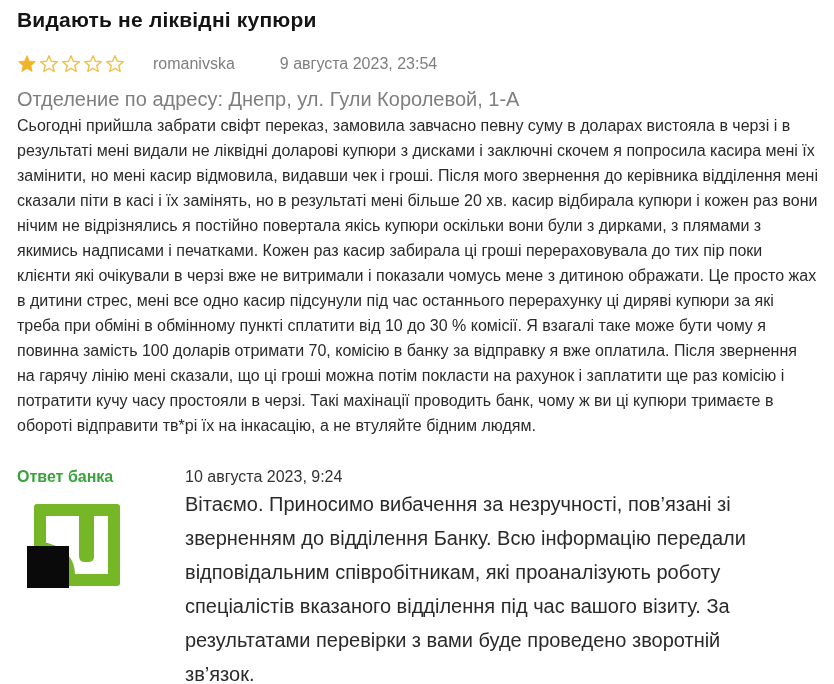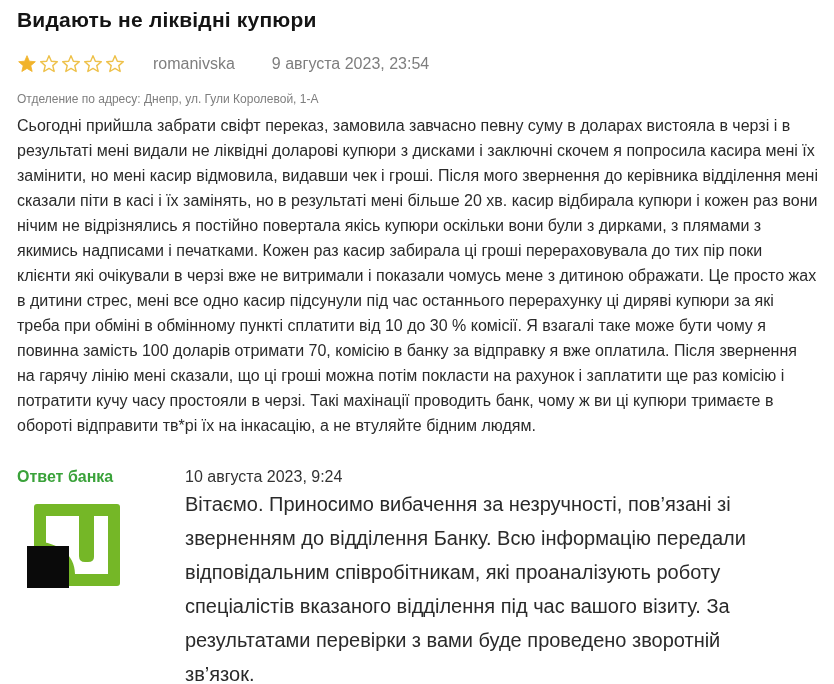--- a/index.html
+++ b/index.html
@@ -25,22 +25,22 @@
     margin:0;font-size:21px;line-height:24px;font-weight:800;
     color:#141414;letter-spacing:.2px;
   }
   .meta-row{display:flex;align-items:center;margin-top:21px;height:22px;gap:13px;}
   .stars{display:flex;gap:2px;align-items:center;}
   .star{width:20px;height:20px;display:block;}
   .star svg{width:20px;height:20px;display:block;}
   .star svg.filled path{fill:var(--star-filled);stroke:var(--star-filled);stroke-width:1;stroke-linejoin:round;}
   .star svg.empty path{fill:#fff;stroke:var(--star-outline);stroke-width:1.7;stroke-linejoin:round;}
   .author{color:var(--meta-gray);font-size:16px;margin-left:15px;}
-  .review-date{color:var(--meta-gray);font-size:16px;margin-left:24px;}
-  .branch-line{color:var(--meta-gray);font-size:12px;line-height:19px;margin-top:15px;}
+  .review-date{color:var(--meta-gray);font-size:16px;margin-left:32px;}
+  .branch-line{color:var(--meta-gray);font-size:20px;line-height:19px;margin-top:15px;}
   .review-body{
     font-size:16px;line-height:25px;margin-top:4px;
     width:802px;color:var(--text-dark);
   }
   .answer{margin-top:30px;}
   .answer-header{display:flex;align-items:flex-end;}
   .answer-label{color:var(--label-green);font-weight:700;font-size:16px;width:168px;flex:0 0 168px;}
   .answer-date{color:#333;font-size:16px;}
   .answer-row{display:flex;margin-top:4px;}
   .logo-col{width:168px;flex:0 0 168px;}

